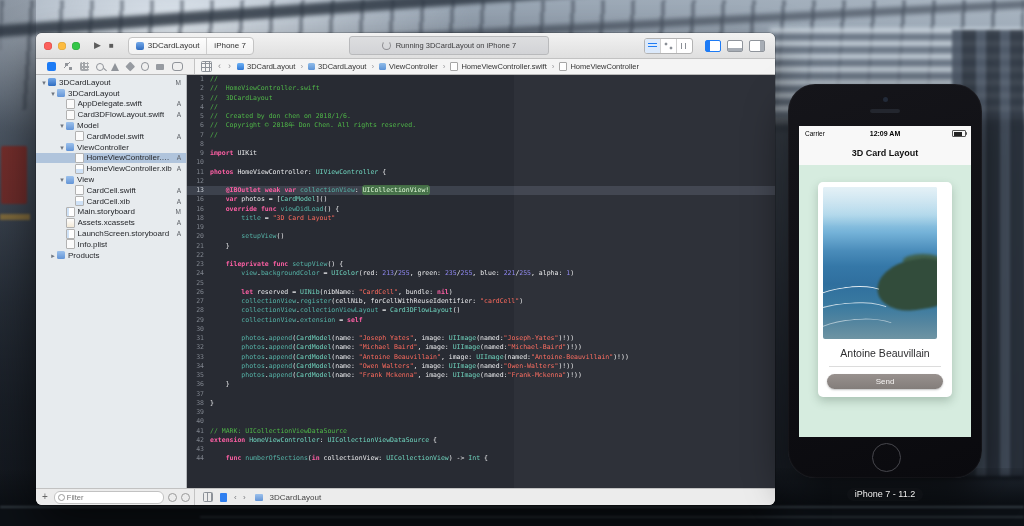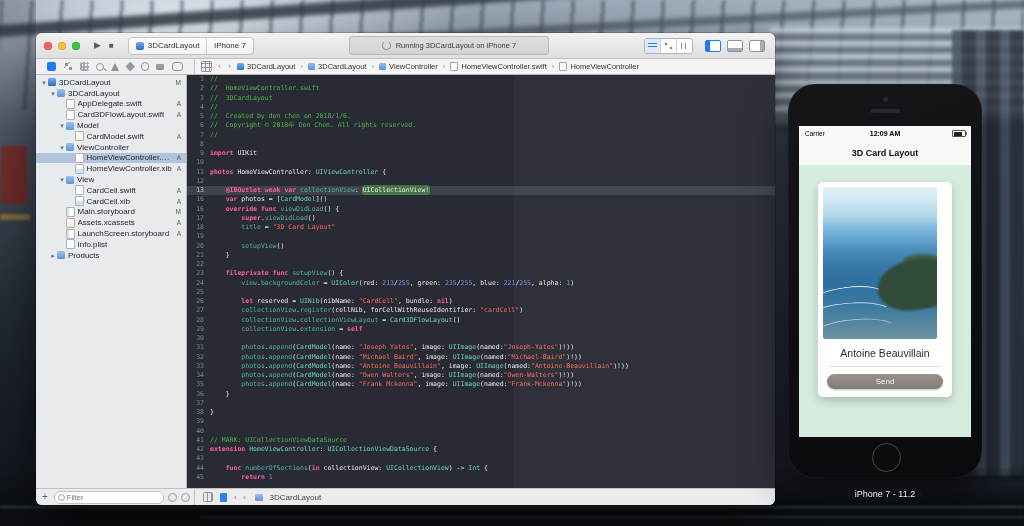--- a/index.html
+++ b/index.html
@@ -372,21 +372,20 @@
           <div class="cl"><span class="ln">6</span><span class="ct"><span class="tk-c">//  Copyright © 2018年 Don Chen. All rights reserved.</span></span></div>
           <div class="cl"><span class="ln">7</span><span class="ct"><span class="tk-c">//</span></span></div>
           <div class="cl"><span class="ln">8</span><span class="ct"></span></div>
           <div class="cl"><span class="ln">9</span><span class="ct"><span class="tk-k">import</span><span class="tk-p"> UIKit</span></span></div>
           <div class="cl"><span class="ln">10</span><span class="ct"></span></div>
           <div class="cl"><span class="ln">11</span><span class="ct"><span class="tk-k">photos</span><span class="tk-p"> HomeViewController: </span><span class="tk-t">UIViewController</span><span class="tk-p"> {</span></span></div>
           <div class="cl"><span class="ln">12</span><span class="ct"></span></div>
           <div class="cl hl"><span class="ln">13</span><span class="ct"><span class="tk-p">    </span><span class="tk-k">@IBOutlet</span><span class="tk-p"> </span><span class="tk-k">weak</span><span class="tk-p"> </span><span class="tk-k">var</span><span class="tk-p"> </span><span class="tk-f">collectionView</span><span class="tk-p">: </span><span class="tk-th">UICollectionView!</span></span></div>
           <div class="cl"><span class="ln">16</span><span class="ct"><span class="tk-p">    </span><span class="tk-k">var</span><span class="tk-p"> photos = [</span><span class="tk-t">CardModel</span><span class="tk-p">]()</span></span></div>
           <div class="cl"><span class="ln">16</span><span class="ct"><span class="tk-p">    </span><span class="tk-k">override</span><span class="tk-p"> </span><span class="tk-k">func</span><span class="tk-p"> </span><span class="tk-f">viewDidLoad</span><span class="tk-p">() {</span></span></div>
-          <div class="cl"><span class="ln">17</span><span class="ct"><span class="tk-p">        </span><span class="tk-k">super</span><span class="tk-p">.</span><span class="tk-f">viewDidLoad</span><span class="tk-p">()</span></span></div>
           <div class="cl"><span class="ln">18</span><span class="ct"><span class="tk-p">        </span><span class="tk-f">title</span><span class="tk-p"> = </span><span class="tk-s">"3D Card Layout"</span></span></div>
           <div class="cl"><span class="ln">19</span><span class="ct"></span></div>
           <div class="cl"><span class="ln">20</span><span class="ct"><span class="tk-p">        </span><span class="tk-f">setupView</span><span class="tk-p">()</span></span></div>
           <div class="cl"><span class="ln">21</span><span class="ct"><span class="tk-p">    }</span></span></div>
           <div class="cl"><span class="ln">22</span><span class="ct"></span></div>
           <div class="cl"><span class="ln">23</span><span class="ct"><span class="tk-p">    </span><span class="tk-k">fileprivate</span><span class="tk-p"> </span><span class="tk-k">func</span><span class="tk-p"> </span><span class="tk-f">setupView</span><span class="tk-p">() {</span></span></div>
           <div class="cl"><span class="ln">24</span><span class="ct"><span class="tk-p">        </span><span class="tk-f">view</span><span class="tk-p">.</span><span class="tk-f">backgroundColor</span><span class="tk-p"> = </span><span class="tk-t">UIColor</span><span class="tk-p">(red: </span><span class="tk-n">213</span><span class="tk-p">/</span><span class="tk-n">255</span><span class="tk-p">, green: </span><span class="tk-n">235</span><span class="tk-p">/</span><span class="tk-n">255</span><span class="tk-p">, blue: </span><span class="tk-n">221</span><span class="tk-p">/</span><span class="tk-n">255</span><span class="tk-p">, alpha: </span><span class="tk-n">1</span><span class="tk-p">)</span></span></div>
           <div class="cl"><span class="ln">25</span><span class="ct"></span></div>
           <div class="cl"><span class="ln">26</span><span class="ct"><span class="tk-p">        </span><span class="tk-k">let</span><span class="tk-p"> reserved = </span><span class="tk-t">UINib</span><span class="tk-p">(nibName: </span><span class="tk-s">"CardCell"</span><span class="tk-p">, bundle: </span><span class="tk-k">nil</span><span class="tk-p">)</span></span></div>
           <div class="cl"><span class="ln">27</span><span class="ct"><span class="tk-p">        </span><span class="tk-f">collectionView</span><span class="tk-p">.</span><span class="tk-f">register</span><span class="tk-p">(cellNib, forCellWithReuseIdentifier: </span><span class="tk-s">"cardCell"</span><span class="tk-p">)</span></span></div>
@@ -400,21 +399,20 @@
           <div class="cl"><span class="ln">35</span><span class="ct"><span class="tk-p">        </span><span class="tk-f">photos</span><span class="tk-p">.</span><span class="tk-f">append</span><span class="tk-p">(</span><span class="tk-t">CardModel</span><span class="tk-p">(name: </span><span class="tk-s">"Frank Mckenna"</span><span class="tk-p">, image: </span><span class="tk-t">UIImage</span><span class="tk-p">(named:</span><span class="tk-s">"Frank-Mckenna"</span><span class="tk-p">)!))</span></span></div>
           <div class="cl"><span class="ln">36</span><span class="ct"><span class="tk-p">    }</span></span></div>
           <div class="cl"><span class="ln">37</span><span class="ct"></span></div>
           <div class="cl"><span class="ln">38</span><span class="ct"><span class="tk-p">}</span></span></div>
           <div class="cl"><span class="ln">39</span><span class="ct"></span></div>
           <div class="cl"><span class="ln">40</span><span class="ct"></span></div>
           <div class="cl"><span class="ln">41</span><span class="ct"><span class="tk-c">// MARK: UICollectionViewDataSource</span></span></div>
           <div class="cl"><span class="ln">42</span><span class="ct"><span class="tk-k">extension</span><span class="tk-p"> </span><span class="tk-t">HomeViewController</span><span class="tk-p">: </span><span class="tk-t">UICollectionViewDataSource</span><span class="tk-p"> {</span></span></div>
           <div class="cl"><span class="ln">43</span><span class="ct"></span></div>
           <div class="cl"><span class="ln">44</span><span class="ct"><span class="tk-p">    </span><span class="tk-k">func</span><span class="tk-p"> </span><span class="tk-f">numberOfSections</span><span class="tk-p">(</span><span class="tk-k">in</span><span class="tk-p"> collectionView: </span><span class="tk-t">UICollectionView</span><span class="tk-p">) -&gt; </span><span class="tk-t">Int</span><span class="tk-p"> {</span></span></div>
-          <div class="cl"><span class="ln">45</span><span class="ct"><span class="tk-p">        </span><span class="tk-k">return</span><span class="tk-p"> </span><span class="tk-n">1</span></span></div>
         </div>
     </div>
   </div>
 
   <div class="xfoot">
     <div class="sfoot">
       <button class="plus">+</button>
       <span class="filterwrap">
         <span class="ficon"></span>
         <input class="filter" placeholder="Filter" style="">

